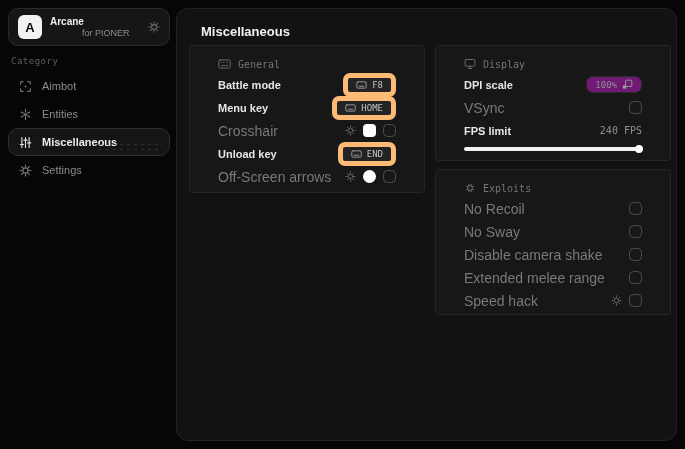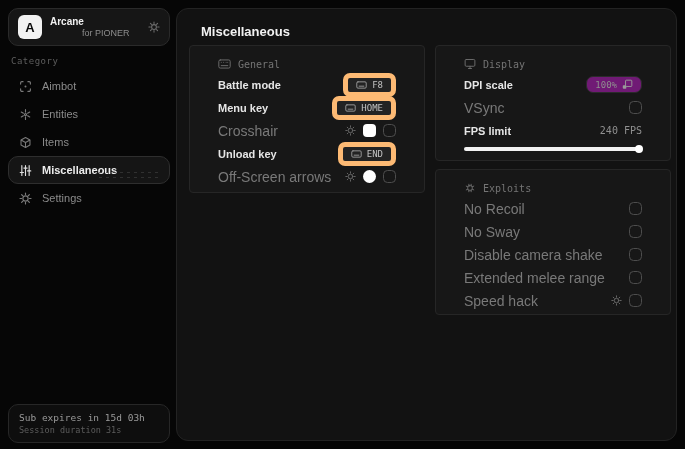--- a/index.html
+++ b/index.html
@@ -153,53 +153,40 @@
       </div>
       <div class="nav-item">
         <span class="nicon">
           <svg width="13" height="13" viewBox="0 0 16 16" fill="none" stroke="currentColor" stroke-width="1.4" stroke-linecap="round">
             <path d="M8 2v3M8 11v3M2.8 4.9l2.6 1.5M10.6 9.6l2.6 1.5M13.2 4.9l-2.6 1.5M5.4 9.6l-2.6 1.5"></path>
               <circle cx="8" cy="8" r="1.3"></circle>
           </svg>
         </span>
         <span>Entities</span>
       </div>
-      <div class="nav-item">
-        <span class="nicon">
-          <svg width="13" height="13" viewBox="0 0 16 16" fill="none" stroke="currentColor" stroke-width="1.3" stroke-linejoin="round">
-            <path d="M8 1.8l5.5 3.1v6.2L8 14.2l-5.5-3.1V4.9z"></path>
-              <path d="M2.5 4.9L8 8l5.5-3.1M8 8v6.2"></path>
-          </svg>
-        </span>
-        <span>Items</span>
-      </div>
       <div class="nav-item selected">
         <span class="nicon">
           <svg width="13" height="13" viewBox="0 0 16 16" fill="none" stroke="currentColor" stroke-width="1.4" stroke-linecap="round">
             <path d="M3.5 2v12M8 2v12M12.5 2v12M1.5 10.5h4M6 5h4M10.5 8.5h4"></path>
           </svg>
         </span>
         <span>Miscellaneous</span>
         <span class="nav-dots"></span>
       </div>
       <div class="nav-item">
         <span class="nicon">
           <svg width="13" height="13" viewBox="0 0 16 16" fill="none" stroke="currentColor" stroke-width="1.4" stroke-linecap="round">
             <circle cx="8" cy="8" r="3.2"></circle>
               <path d="M8 1.2v2M8 12.8v2M1.2 8h2M12.8 8h2M3.2 3.2l1.4 1.4M11.4 11.4l1.4 1.4M12.8 3.2l-1.4 1.4M4.6 11.4l-1.4 1.4"></path>
           </svg>
         </span>
         <span>Settings</span>
       </div>
     </div>
 
-    <div class="session-card">
-      <div class="session-line1 mono">Sub expires in 15d 03h</div>
-      <div class="session-line2 mono">Session duration 31s</div>
-    </div>
   </div>
 
   <div class="main-panel">
     <div class="page-title">Miscellaneous</div>
 
     <div class="card card-general">
       <div class="card-header">
         <span class="hicon">
           <svg width="13" height="10" viewBox="0 0 16 12" fill="none" stroke="currentColor" stroke-width="1.2" stroke-linecap="round">
             <rect x="1" y="1" width="14" height="10" rx="1.8"></rect>

